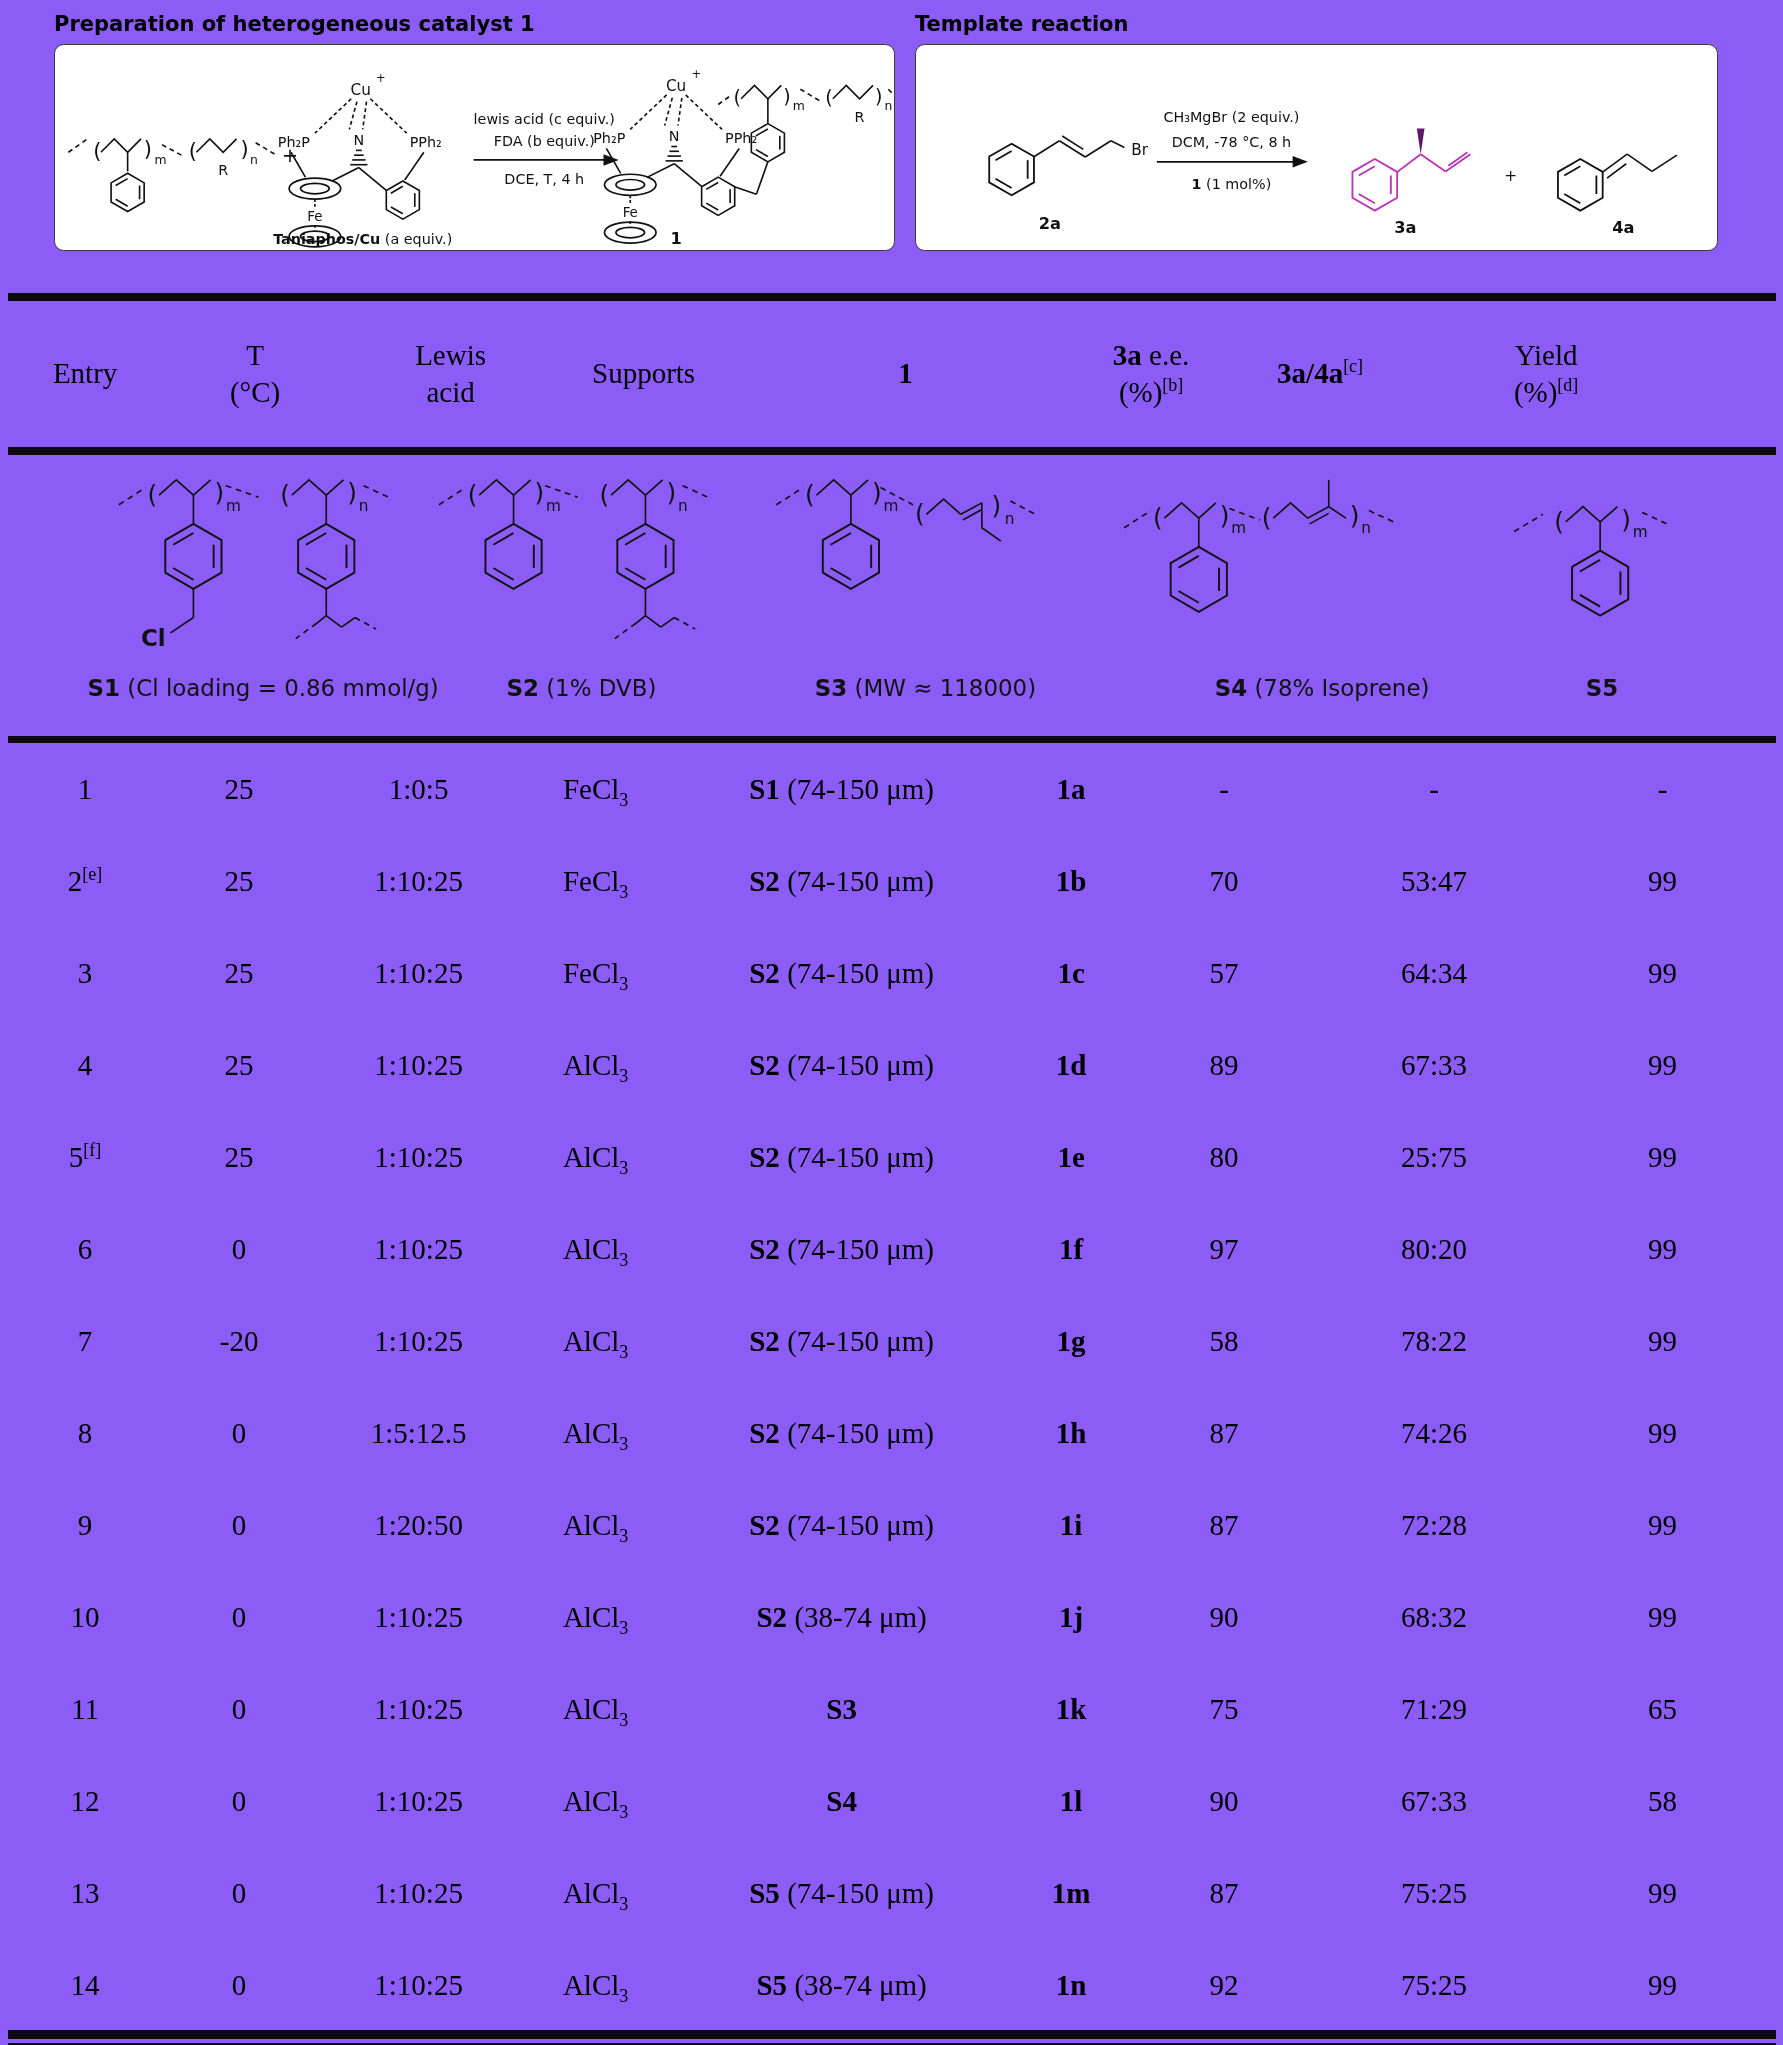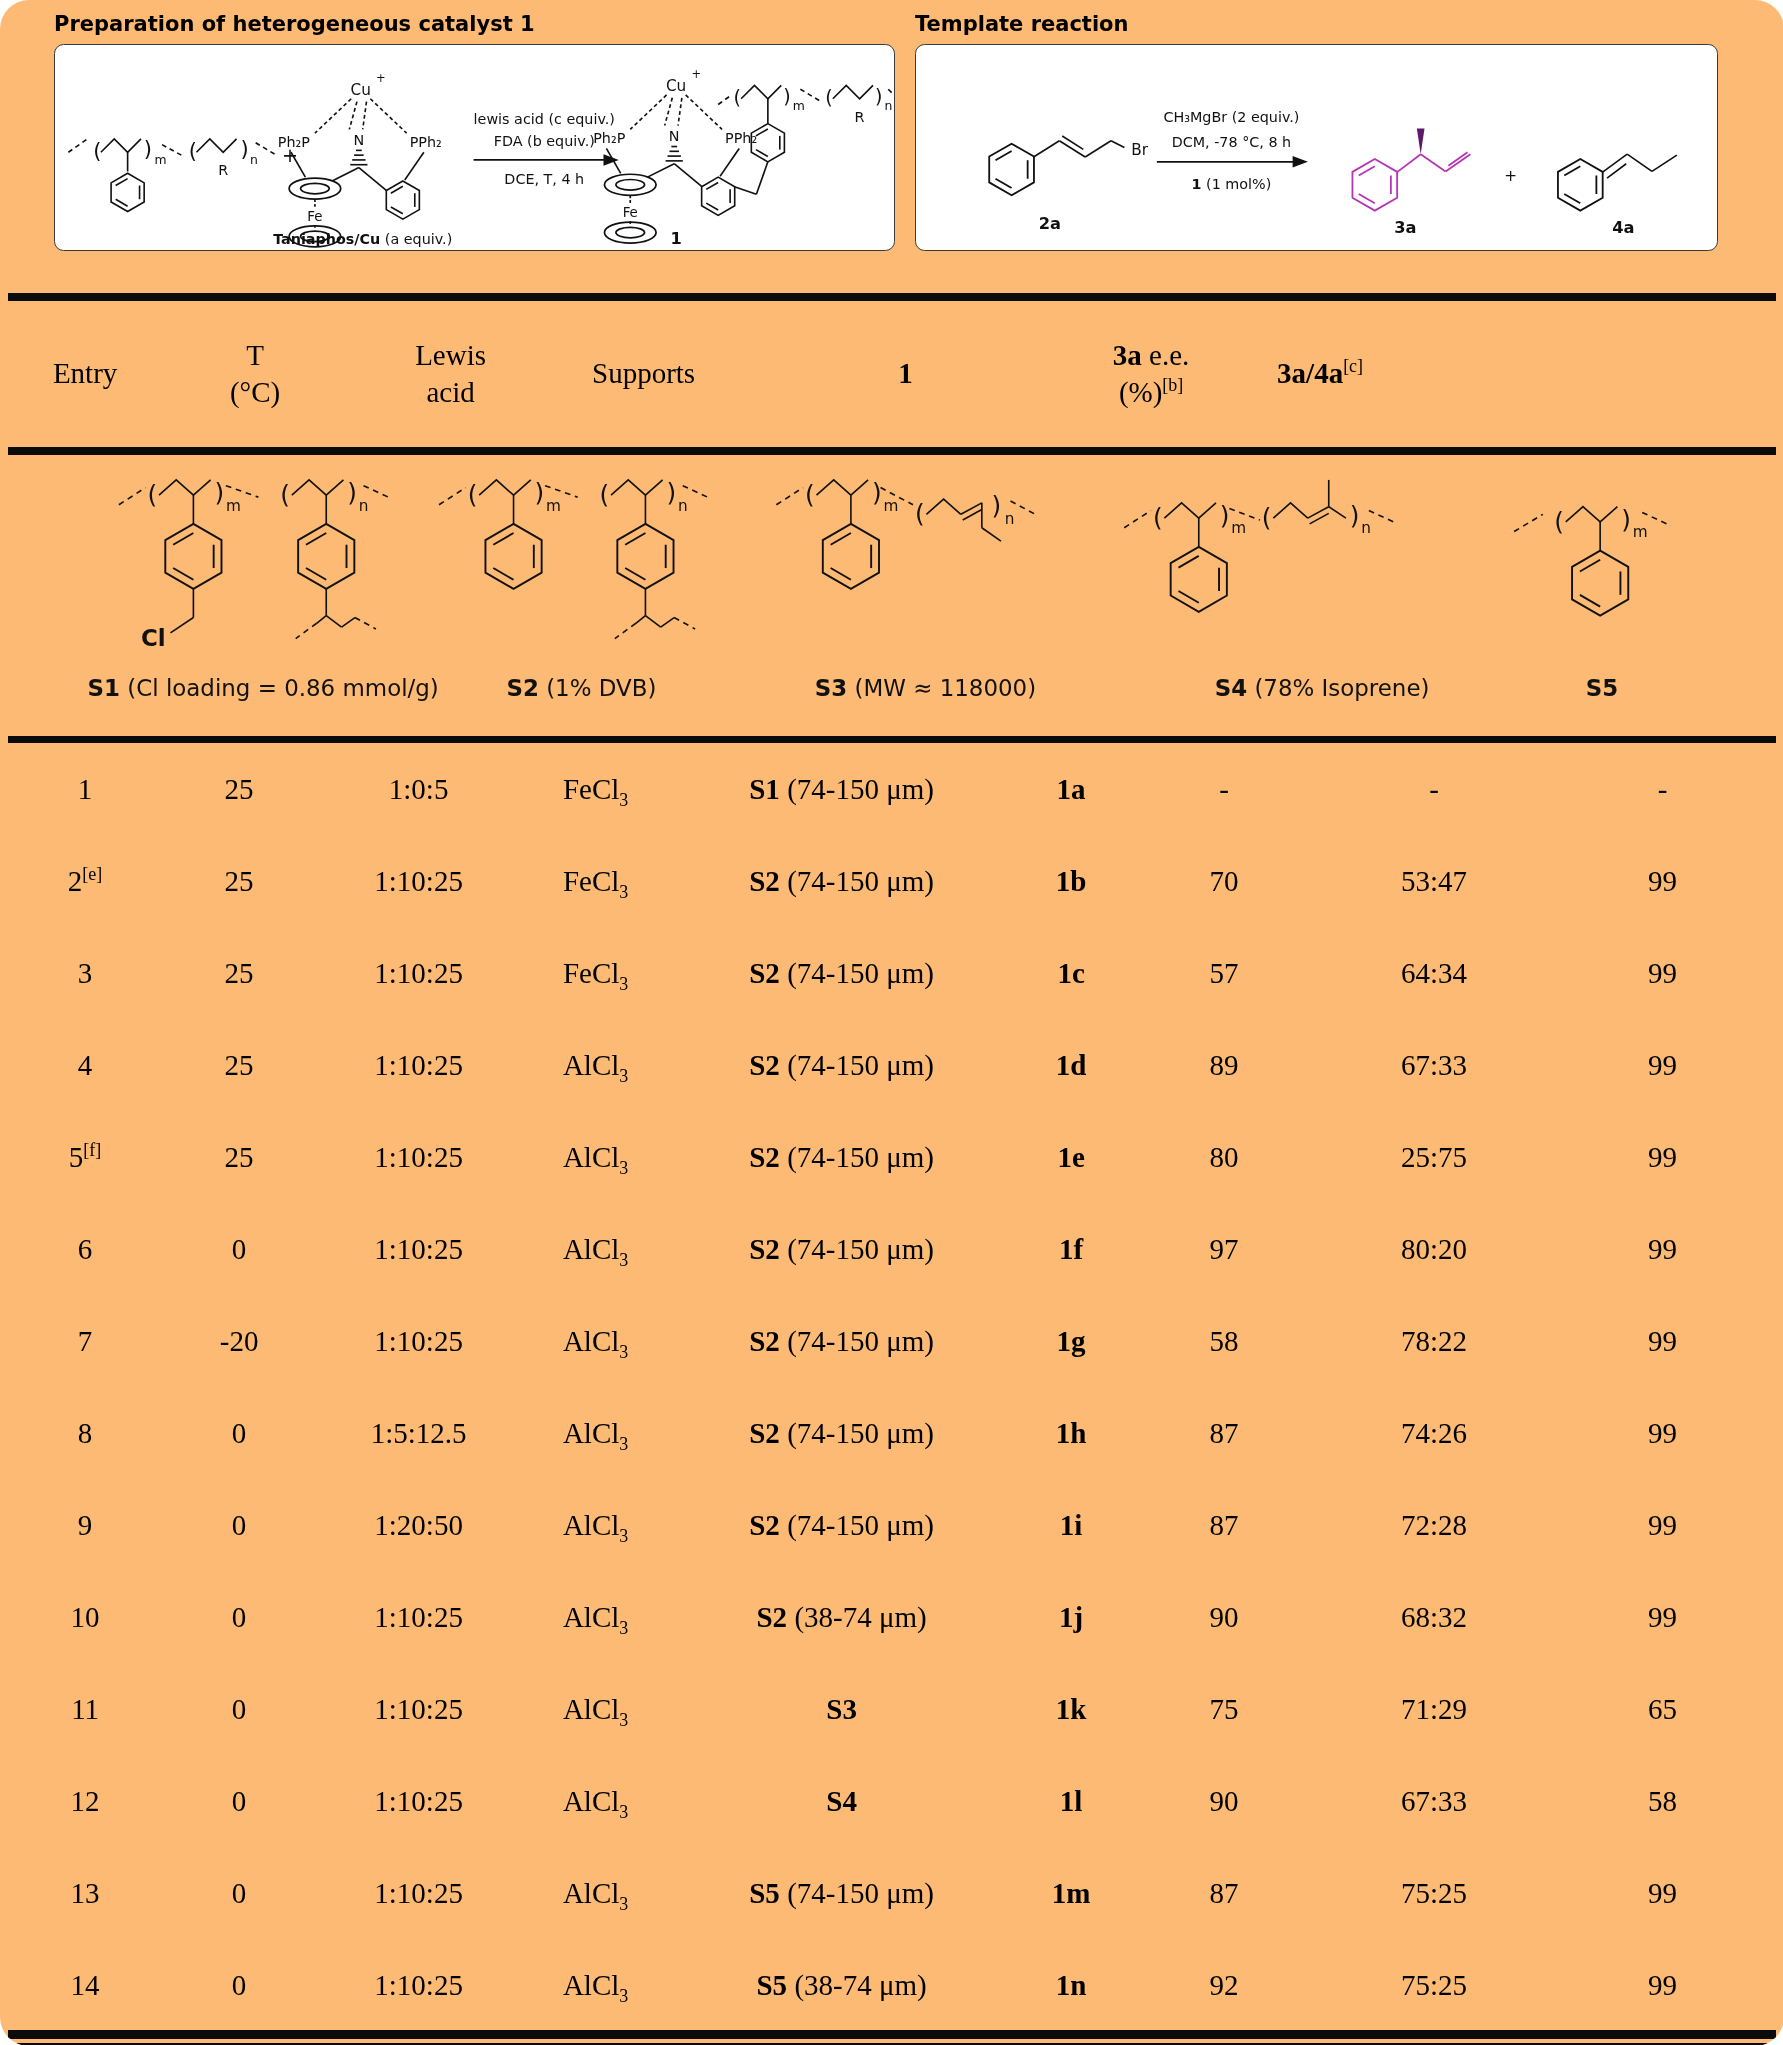--- a/index.html
+++ b/index.html
@@ -1,17 +1,17 @@
 <!DOCTYPE html>
 <html><head>
 <meta charset="utf-8">
 <style>
   html,body{margin:0;padding:0;background:#ffffff;}
-  .page{position:relative;width:1784px;height:2046px;background:#fdba74;color:#111;
-        font-family:"DejaVu Sans",sans-serif;overflow:hidden;border-radius:29px;}
+  .page{position:relative;width:1784px;height:2046px;background:#8b5cf6;color:#111;
+        font-family:"DejaVu Sans",sans-serif;overflow:hidden;}
   .panel-title{position:absolute;font-weight:bold;font-size:21px;color:#000;}
   .scheme-box{position:absolute;border:1.7px solid #3a3a3a;border-radius:9.6px;background:#fff;}
   .scheme-box svg{display:block;}
   .hrule{position:absolute;left:7.6px;width:1768px;height:7.6px;background:#0b0b0b;}
   .thead{position:absolute;left:7.6px;top:300px;width:1768px;height:147px;display:grid;
          grid-template-columns:155px 153px 206px 148px 344px 115px 191px 229px 228px;
          align-items:center;gap:16px;}
   #tbody{position:absolute;left:7.6px;top:743px;width:1768px;}
   .trow{display:grid;grid-template-columns:155px 153px 206px 148px 344px 115px 191px 229px 228px;
         height:92px;align-items:center;}
@@ -235,20 +235,22 @@
     <div class="hcell">Entry</div>
     <div class="hcell">T
 (°C)</div>
     <div class="hcell">Lewis
 acid</div>
     <div class="hcell">Supports</div>
     <div class="hcell"><b>1</b></div>
     <div class="hcell"><b>3a</b> e.e.
 (%)<sup>[b]</sup></div>
     <div class="hcell"><b>3a/4a</b><sup>[c]</sup></div>
+    <div class="hcell">Yield
+(%)<sup>[d]</sup></div>
   </div>
 
   <div class="hrule" style="top:447px"></div>
 
   <div style="position:absolute;left:7.6px;top:455px;width:1768px;height:284px">
     <svg width="1768" height="284" viewBox="0 0 1850 297">
 
       <g>
         <g class="bondline">
           <path d="M116,52 L144,34" stroke-dasharray="6,5"></path>

